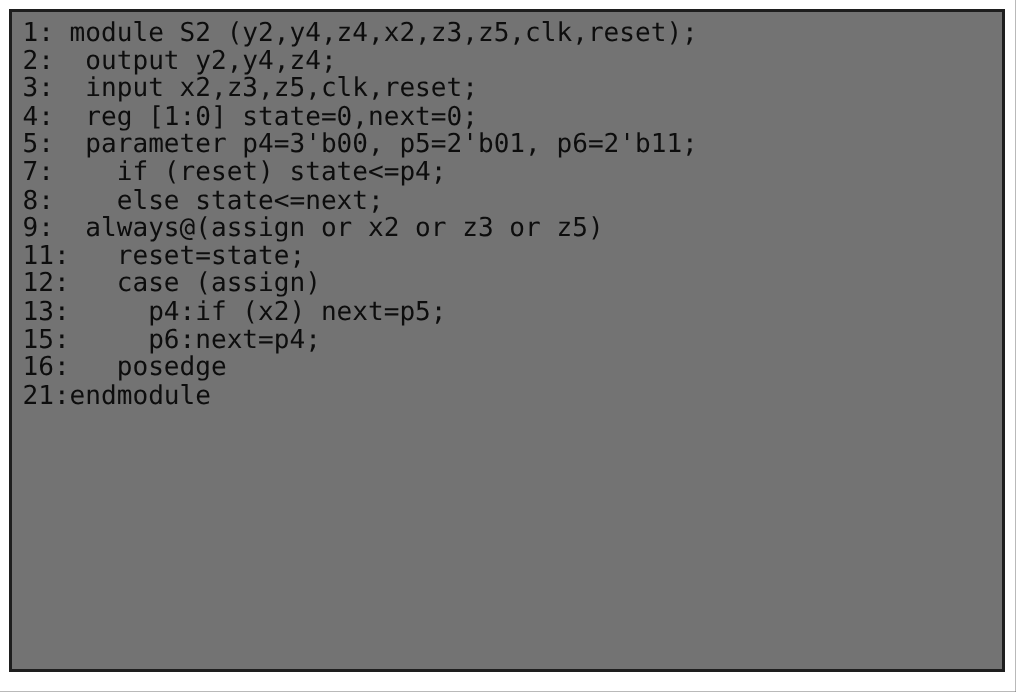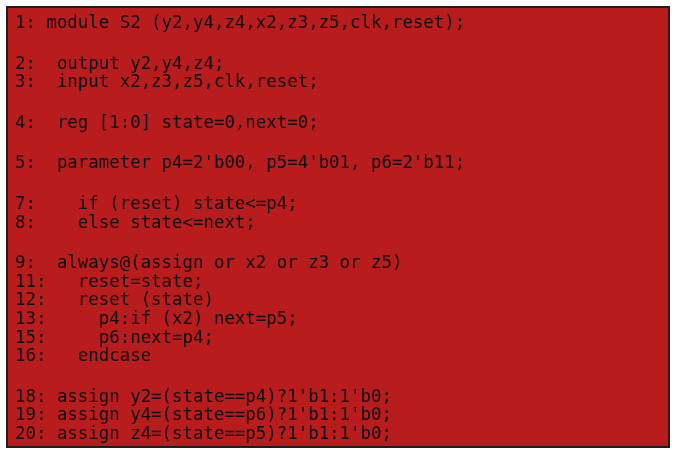--- a/index.html
+++ b/index.html
@@ -14,31 +14,31 @@
     overflow: hidden;
   }
   .frame {
     position: absolute;
     left: 6px;
     top: 6px;
     width: 664px;
     height: 442px;
     box-sizing: border-box;
     border: 2px solid #1e1e1e;
-    background: #b91c1c;
+    background: #737373;
     padding: 5px 4px 0 7px;
   }
   .code-listing {
     font-family: "DejaVu Sans Mono", monospace;
     font-size: 17.4px;
     line-height: 18.6px;
     color: #0d0d0d;
   }
   .code-block {
-    margin-top: 22px;
+    margin-top: 0;
   }
   .code-block:first-child {
     margin-top: 0;
   }
   .code-line {
     white-space: pre;
   }
   .line-number {
     display: inline-block;
     width: 3ch;
@@ -57,36 +57,31 @@
         <div class="code-line"><span class="line-number">1:</span><span class="code-text">module S2 (y2,y4,z4,x2,z3,z5,clk,reset);</span></div>
       </div>
       <div class="code-block">
         <div class="code-line"><span class="line-number">2:</span><span class="code-text"> output y2,y4,z4;</span></div>
         <div class="code-line"><span class="line-number">3:</span><span class="code-text"> input x2,z3,z5,clk,reset;</span></div>
       </div>
       <div class="code-block">
         <div class="code-line"><span class="line-number">4:</span><span class="code-text"> reg [1:0] state=0,next=0;</span></div>
       </div>
       <div class="code-block">
-        <div class="code-line"><span class="line-number">5:</span><span class="code-text"> parameter p4=2'b00, p5=4'b01, p6=2'b11;</span></div>
+        <div class="code-line"><span class="line-number">5:</span><span class="code-text"> parameter p4=3'b00, p5=2'b01, p6=2'b11;</span></div>
       </div>
       <div class="code-block">
         <div class="code-line"><span class="line-number">7:</span><span class="code-text">   if (reset) state&lt;=p4;</span></div>
         <div class="code-line"><span class="line-number">8:</span><span class="code-text">   else state&lt;=next;</span></div>
       </div>
       <div class="code-block">
         <div class="code-line"><span class="line-number">9:</span><span class="code-text"> always@(assign or x2 or z3 or z5)</span></div>
         <div class="code-line"><span class="line-number">11:</span><span class="code-text">   reset=state;</span></div>
-        <div class="code-line"><span class="line-number">12:</span><span class="code-text">   reset (state)</span></div>
+        <div class="code-line"><span class="line-number">12:</span><span class="code-text">   case (assign)</span></div>
         <div class="code-line"><span class="line-number">13:</span><span class="code-text">     p4:if (x2) next=p5;</span></div>
         <div class="code-line"><span class="line-number">15:</span><span class="code-text">     p6:next=p4;</span></div>
-        <div class="code-line"><span class="line-number">16:</span><span class="code-text">   endcase</span></div>
-      </div>
-      <div class="code-block">
-        <div class="code-line"><span class="line-number">18:</span><span class="code-text"> assign y2=(state==p4)?1'b1:1'b0;</span></div>
-        <div class="code-line"><span class="line-number">19:</span><span class="code-text"> assign y4=(state==p6)?1'b1:1'b0;</span></div>
-        <div class="code-line"><span class="line-number">20:</span><span class="code-text"> assign z4=(state==p5)?1'b1:1'b0;</span></div>
+        <div class="code-line"><span class="line-number">16:</span><span class="code-text">   posedge</span></div>
       </div>
       <div class="code-block">
         <div class="code-line"><span class="line-number">21:</span><span class="code-text">endmodule</span></div>
       </div>
     </div>
 </div>
 
 </body></html>

